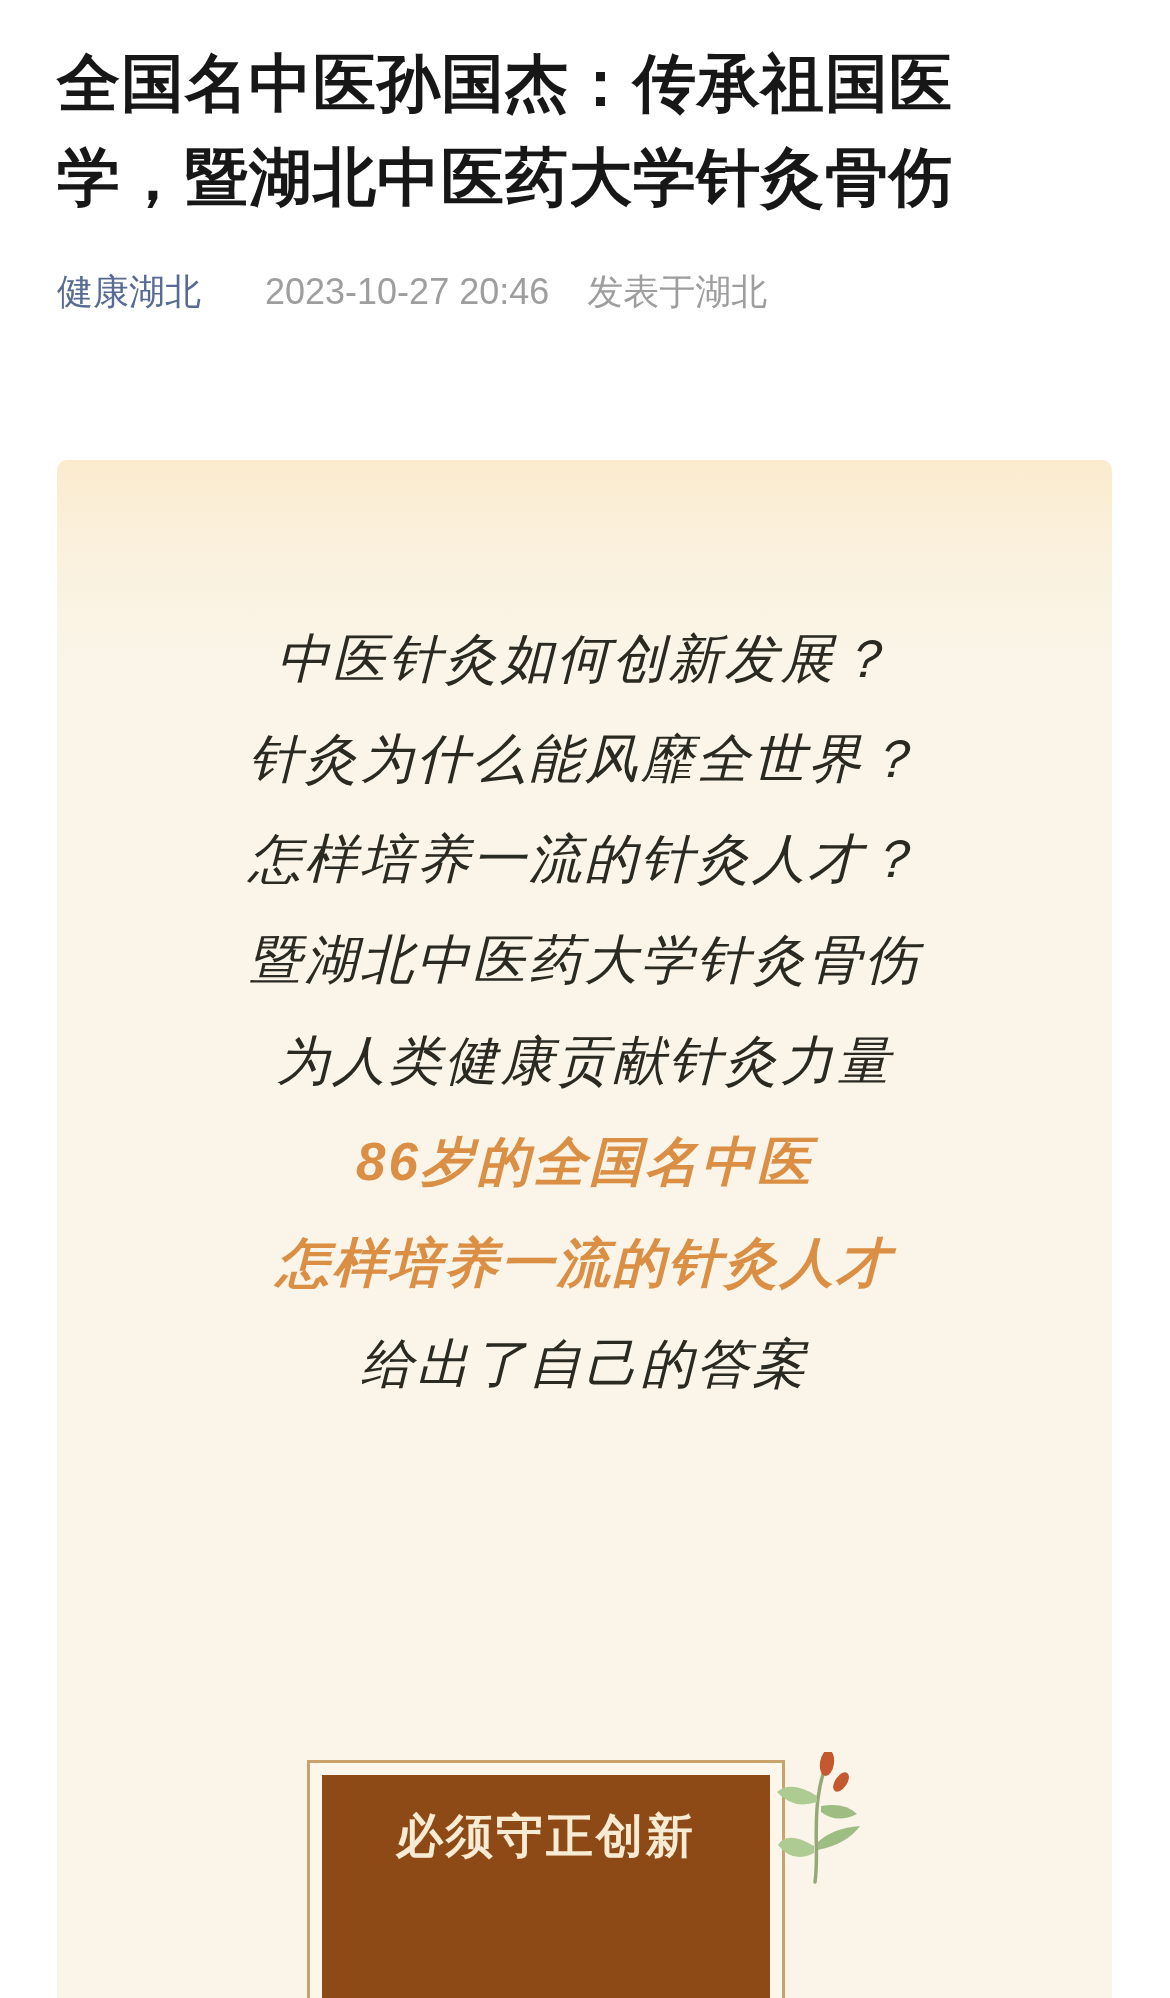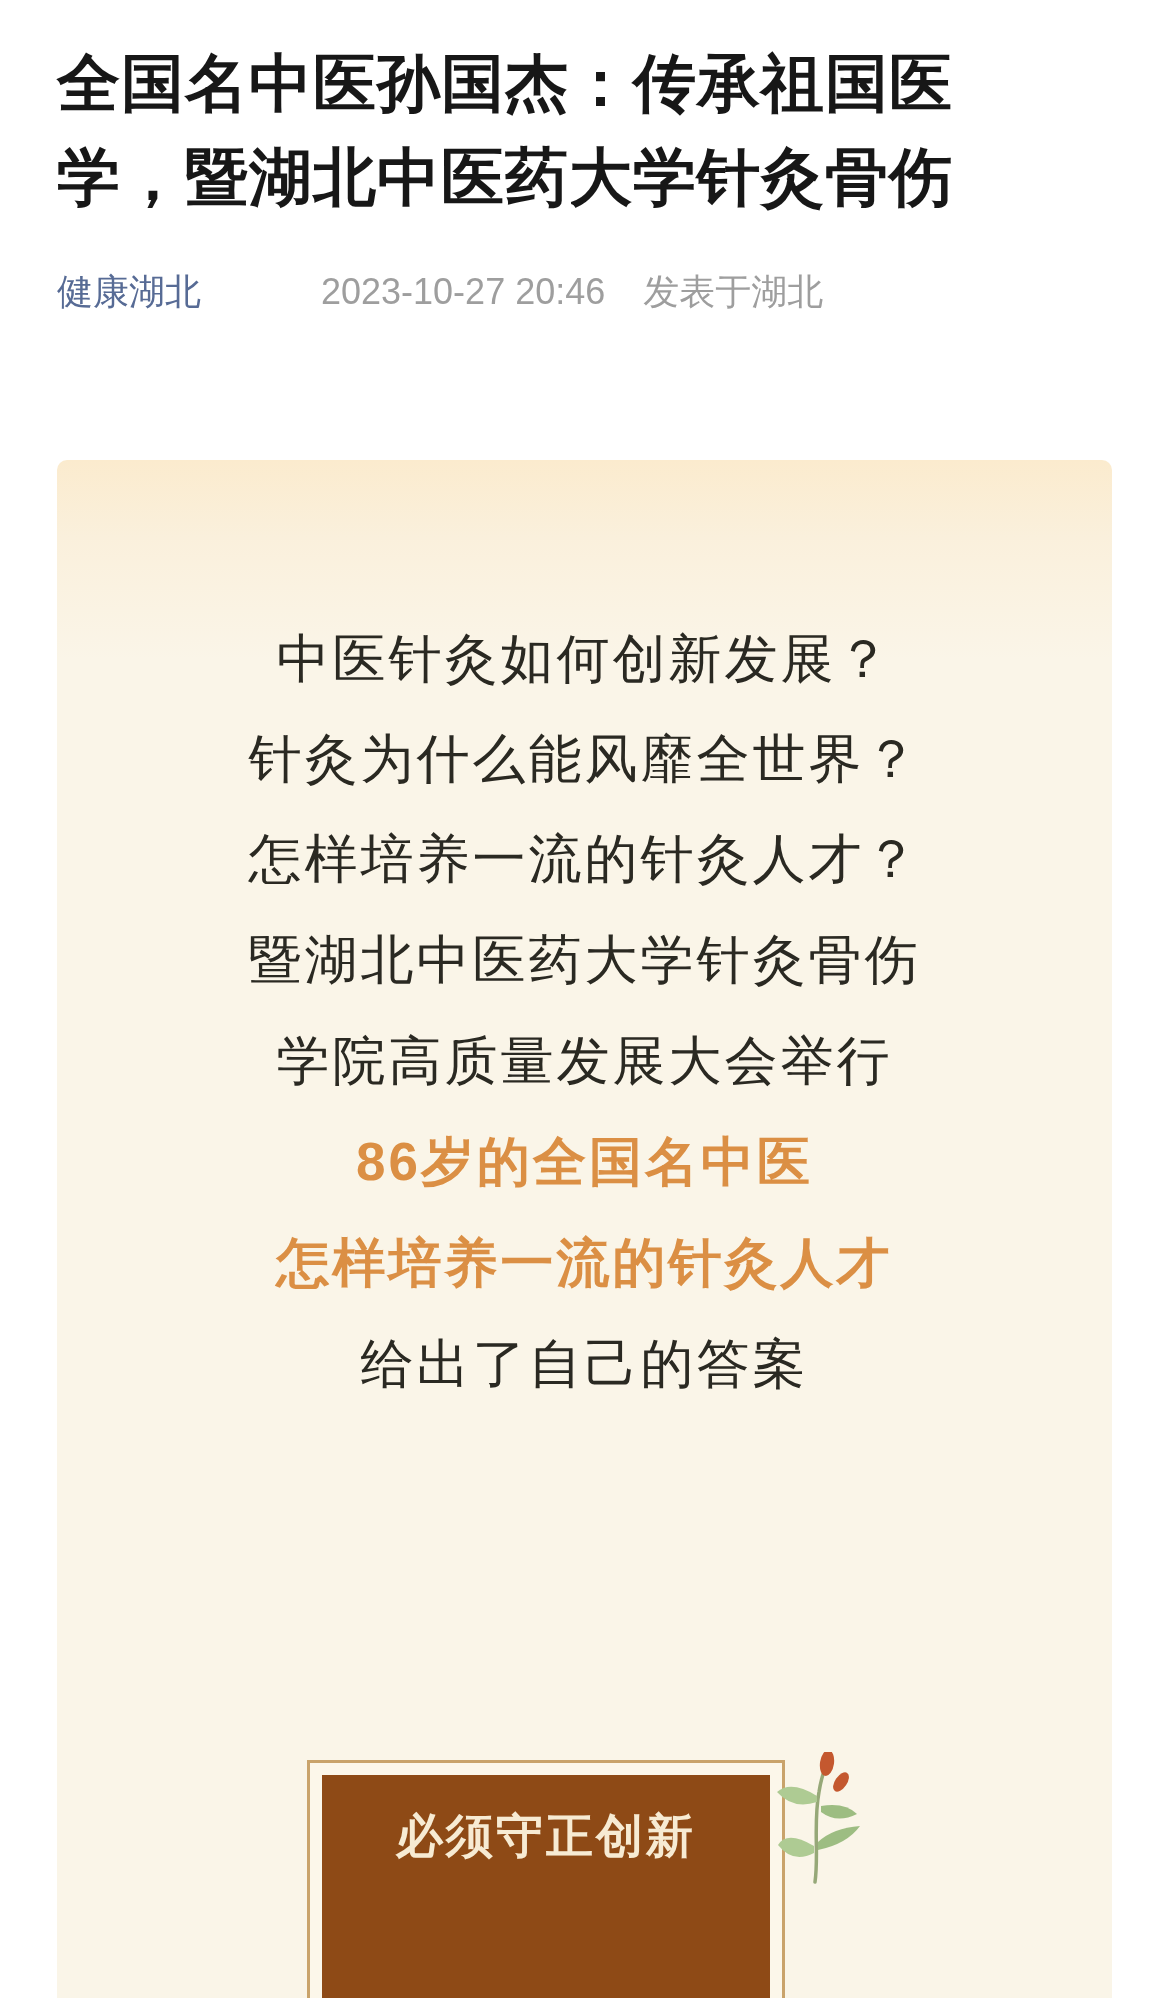--- a/index.html
+++ b/index.html
@@ -15,30 +15,30 @@
     letter-spacing:1px;
   }
   .title .tline { white-space:nowrap; }
 
   .byline {
     position:absolute; left:57px; top:270px; width:1058px;
     display:flex; align-items:baseline; font-size:36px; line-height:44px;
   }
   .account { color:#576B95; cursor:pointer; }
   .meta { color:#9E9E9E; }
-  .date { margin-left:120px; }
+  .date { margin-left:64px; }
   .loc  { margin-left:38px; }
 
   .content-box {
     position:absolute; left:57px; top:460px; width:1055px; height:1538px;
     overflow:hidden; border-radius:10px 10px 0 0;
     background:linear-gradient(180deg,#FBEBCE 0%,#FAF0DC 5%,#FAF5E8 13%,#FAF5E8 100%);
   }
 
-  .lines { padding-top:150px; }
+  .lines { padding-top:150px;font-style:italic; }
   .line {
     height:100px; display:flex; align-items:center; justify-content:center;
     font-size:53px; letter-spacing:3px; color:#2A2922; white-space:nowrap;
   }
   .line.pline { height:101px; }
   .line.gap { margin-top:110px; }
   .line.orange { color:#DB8F44; font-weight:700; }
 
   .quote-frame {
     position:absolute; left:250px; top:1300px; width:478px; height:400px;
@@ -72,21 +72,21 @@
     <span class="meta loc">发表于湖北</span>
   </div>
 
   <div class="content-box">
 
     <div class="lines">
       <div class="line">中医针灸如何创新发展？</div>
       <div class="line">针灸为什么能风靡全世界？</div>
       <div class="line">怎样培养一流的针灸人才？</div>
       <div class="line pline">暨湖北中医药大学针灸骨伤</div>
-      <div class="line pline">学院高质量发展大会举行</div>
+      <div class="line pline">为人类健康贡献针灸力量</div>
       <div class="line pline orange">86岁的全国名中医</div>
       <div class="line pline orange">怎样培养一流的针灸人才</div>
       <div class="line pline">给出了自己的答案</div>
     </div>
 
     <div class="quote-frame">
       <div class="quote-inner">
         <div class="quote-line">必须守正创新</div>
       </div>
     </div>

